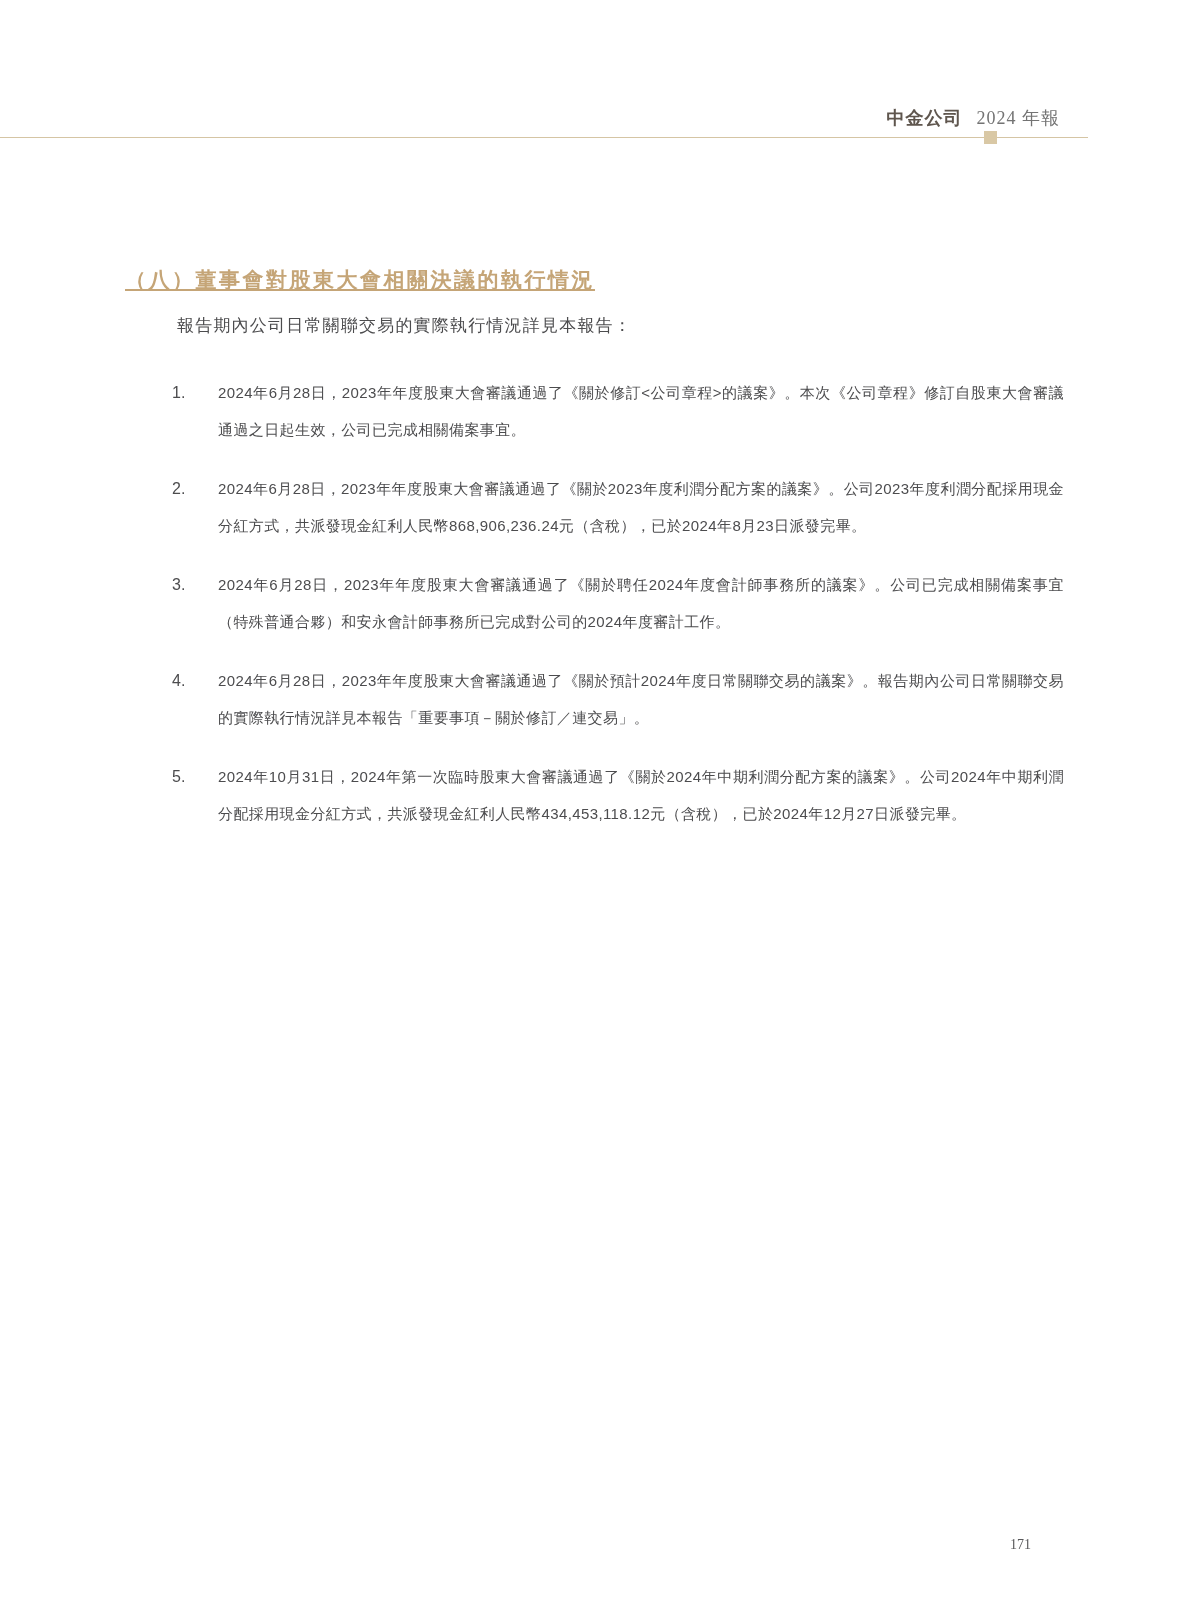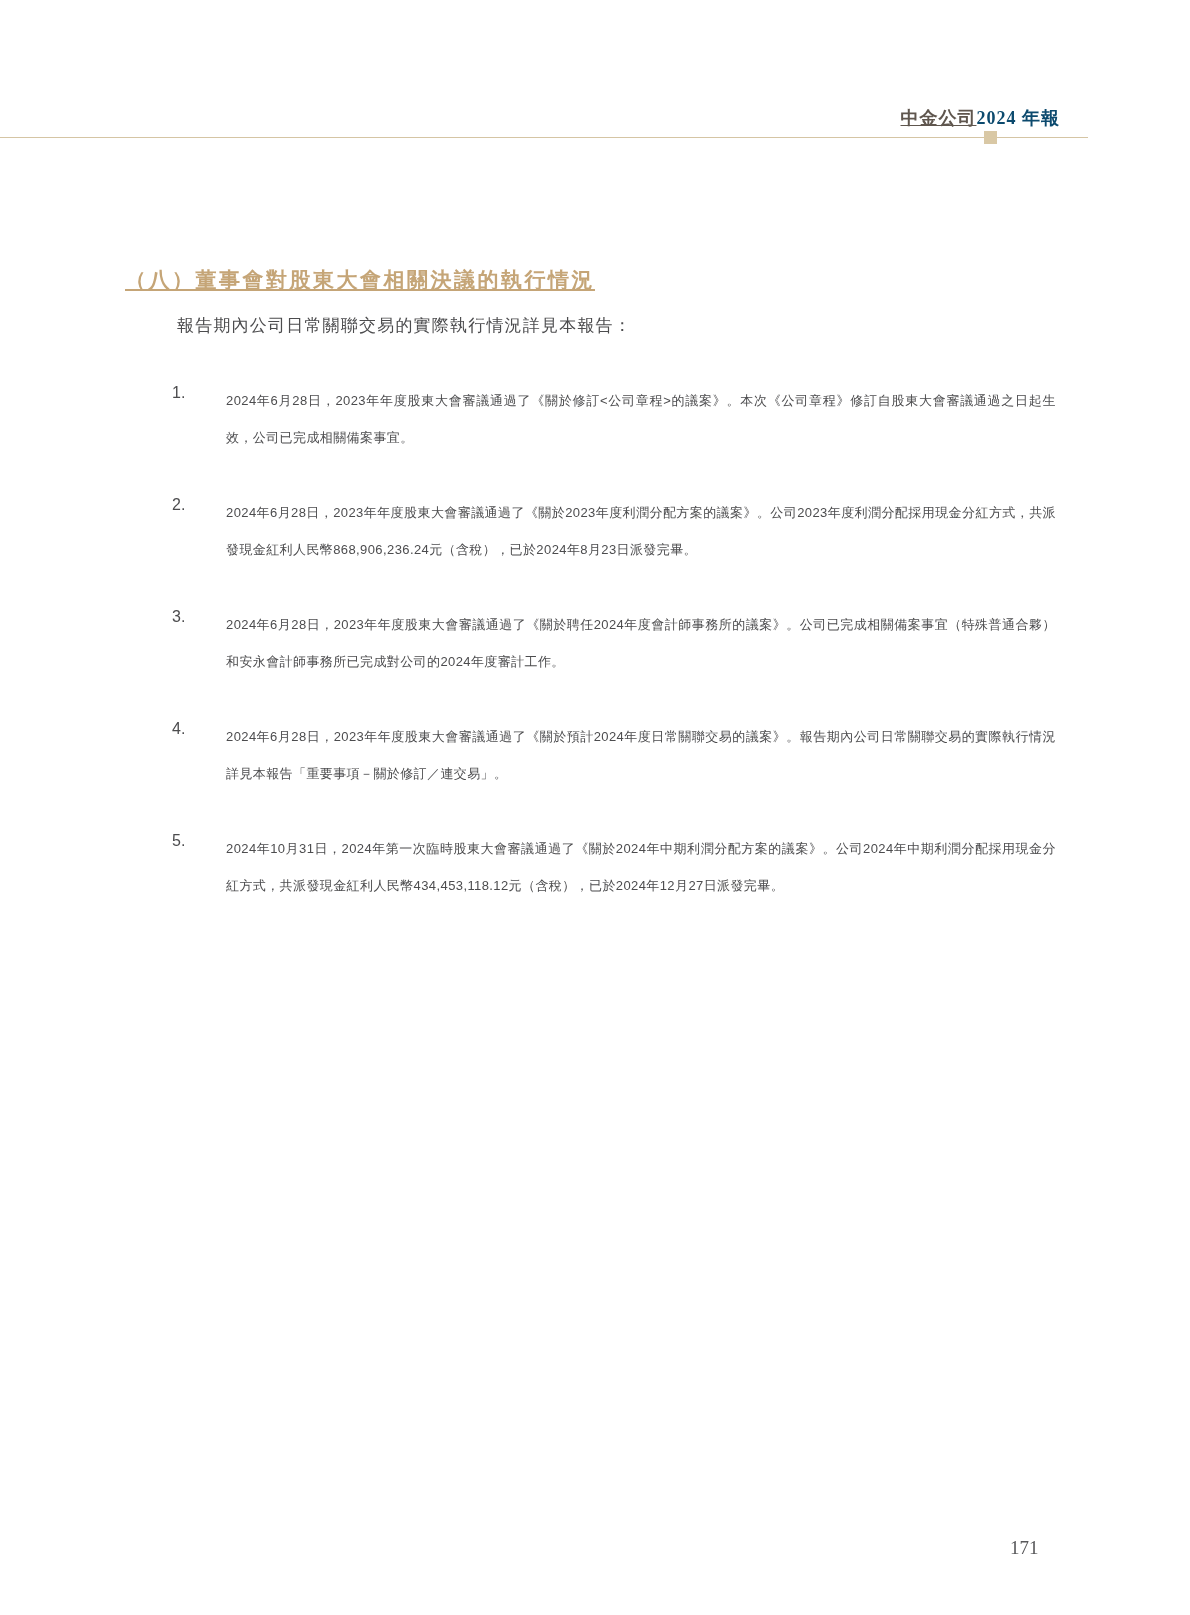--- a/index.html
+++ b/index.html
@@ -22,25 +22,24 @@
     top: 106px;
     right: 130px;
     font-family: "Liberation Serif", serif;
     font-size: 18px;
     letter-spacing: 1px;
     white-space: nowrap;
   }
   .page-header .company {
     color: #5f564e;
     font-weight: 600;
-    text-decoration: underline;
   }
   .page-header .report {
-    color: #0c4a6e;
-    font-weight: bold;
+    color: #737373;
+    margin-left: 14px;
   }
   .header-rule {
     position: absolute;
     top: 137px;
     left: 0;
     width: 1088px;
     height: 1px;
     background: #d5c5a4;
   }
   .header-rule-square {
@@ -87,35 +86,35 @@
     margin-bottom: 22px;
   }
   .list-row .num {
     flex: 0 0 46px;
     font-size: 16px;
     line-height: 37px;
     color: #4c4c4e;
   }
   .list-row .item-text {
     flex: 1 1 auto;
-    margin: 8px;
-    font-size: 13px;
+    margin: 0;
+    font-size: 15px;
     line-height: 37px;
     letter-spacing: 0.4px;
     color: #4c4c4e;
     text-align: justify;
   }
 
   
   .page-number {
     position: absolute;
     top: 1537px;
     left: 1010px;
     font-family: "Liberation Serif", serif;
-    font-size: 19px;
+    font-size: 14px;
     color: #58585a;
   }
 </style>
 </head>
 <body>
 
 <div class="page-header">
   <span class="company">中金公司</span><span class="report">2024 年報</span>
 </div>
 <div class="header-rule"></div>

